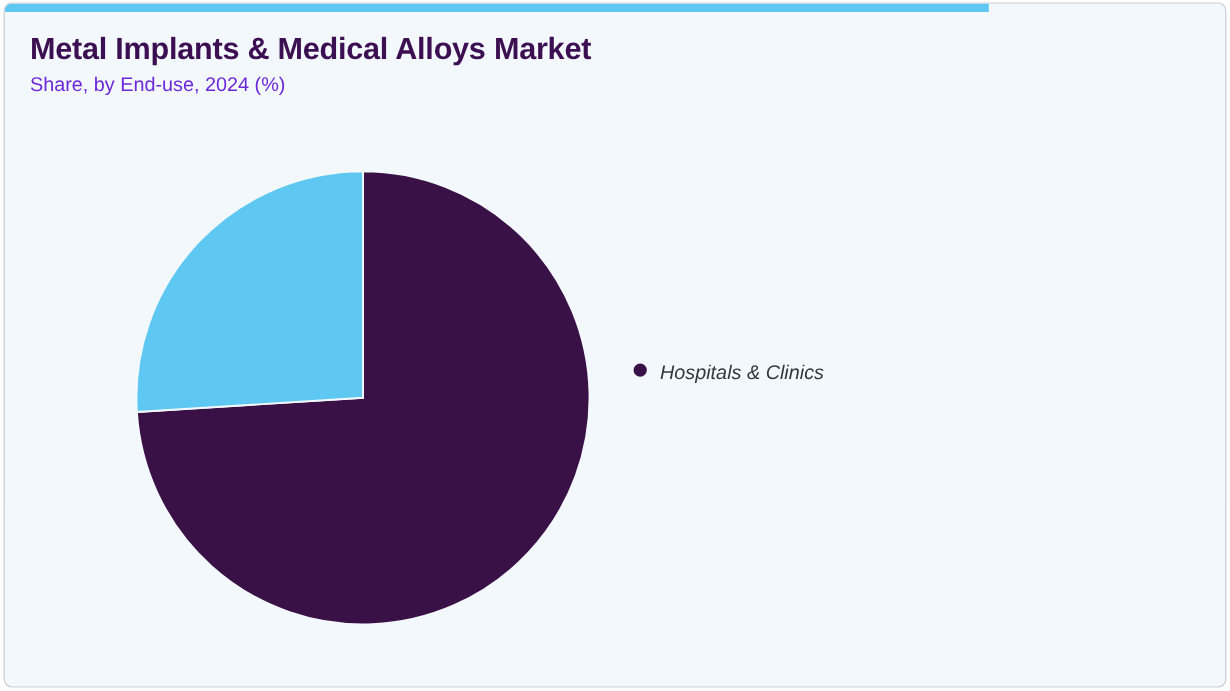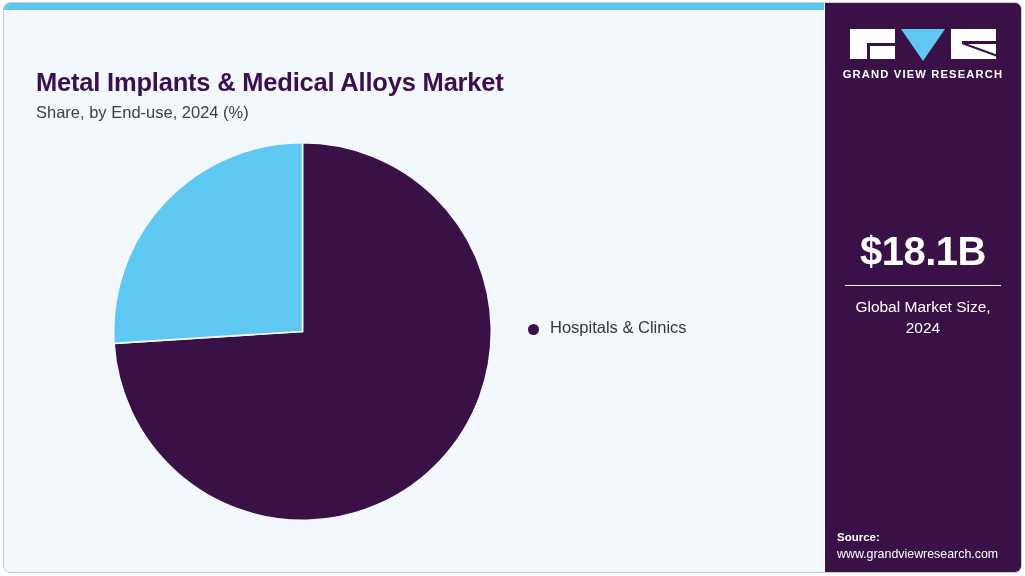--- a/index.html
+++ b/index.html
@@ -42,38 +42,37 @@
     left: 0;
     top: 0;
     width: 820px;
     height: 7px;
     background: #5ec8f2;
   }
 
   
   .header {
     position: absolute;
-    left: 32px;
+    left: 21px;
     top: 24px;
     width: 760px;
-    margin-top: 41px;
   }
   .chart-title {
     font-size: 25.5px;
     font-weight: bold;
     color: #3b0f51;
     letter-spacing: -0.2px;
     line-height: 1.1;
     margin: 0;
     white-space: nowrap;
   }
   .chart-subtitle {
     font-size: 16.5px;
     font-weight: normal;
-    color: #404040;
+    color: #6d28d9;
     margin: 7px 0 0 0;
     line-height: 1.2;
     white-space: nowrap;
   }
 
   
   .pie-wrap {
     position: absolute;
     left: 109px;
     top: 139px;
@@ -84,22 +83,23 @@
 
   
   .legend {
     position: absolute;
     left: 524px;
     top: 300px;
     width: 280px;
   }
   .legend-item {
     display: flex;
-    align-items: flex-end;
+    align-items: flex-start;
     height: 32px;
+    font-style: italic;
   }
   .legend-dot {
     width: 11px;
     height: 11px;
     border-radius: 50%;
     flex: 0 0 auto;
     margin-right: 11px;
   }
   .legend-label {
     font-size: 16.5px;
@@ -273,38 +273,15 @@
       </svg>
     </div>
 
     <div class="legend">
       <div class="legend-item">
         <span class="legend-dot" style="background:#3a1147"></span>
         <span class="legend-label">Hospitals &amp; Clinics</span>
       </div>
     </div>
 
-    <div class="side-panel">
-
-      <div class="logo">
-        <div class="logo-marks">
-          <span class="logo-g"></span>
-          <span class="logo-v"></span>
-          <span class="logo-r"></span>
-        </div>
-        <div class="logo-text">GRAND VIEW RESEARCH</div>
-      </div>
-
-      <div class="stat-block">
-        <div class="stat-value">$18.1B</div>
-        <div class="stat-divider"></div>
-        <div class="stat-caption">Global Market Size, 2024</div>
-      </div>
-
-      <div class="source">
-        <div class="source-label">Source:</div>
-        <div class="source-url">www.grandviewresearch.com</div>
-      </div>
-
-    </div>
 
   </div>
 </div>
 
 </body></html>

